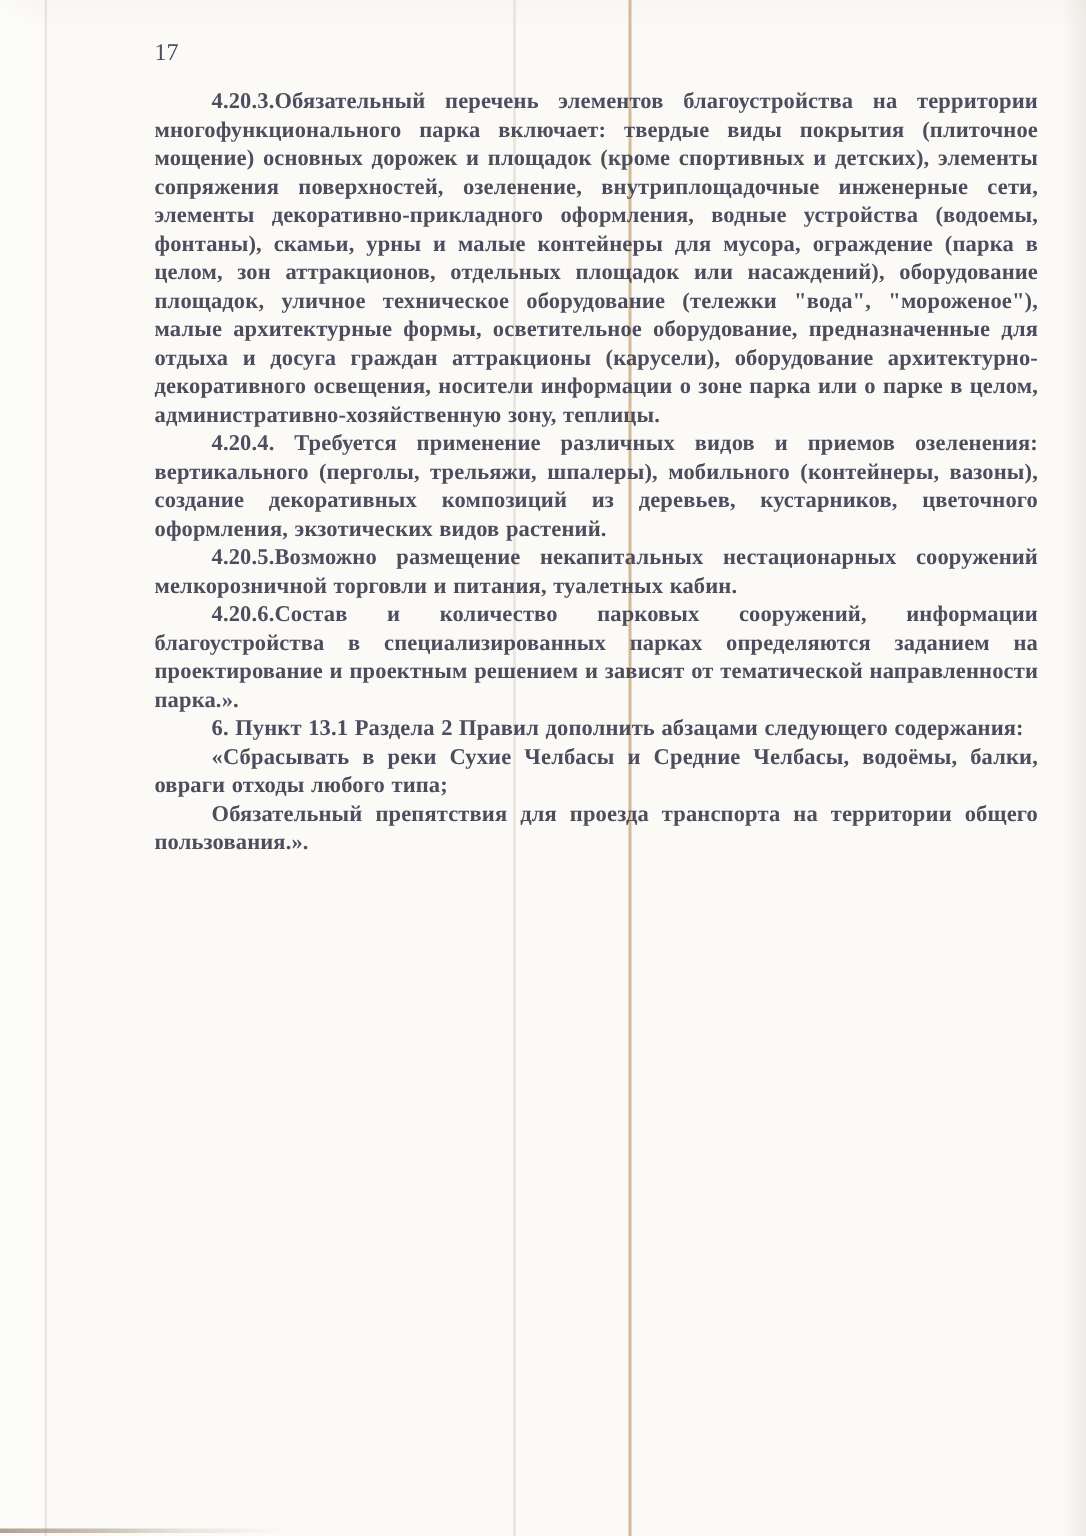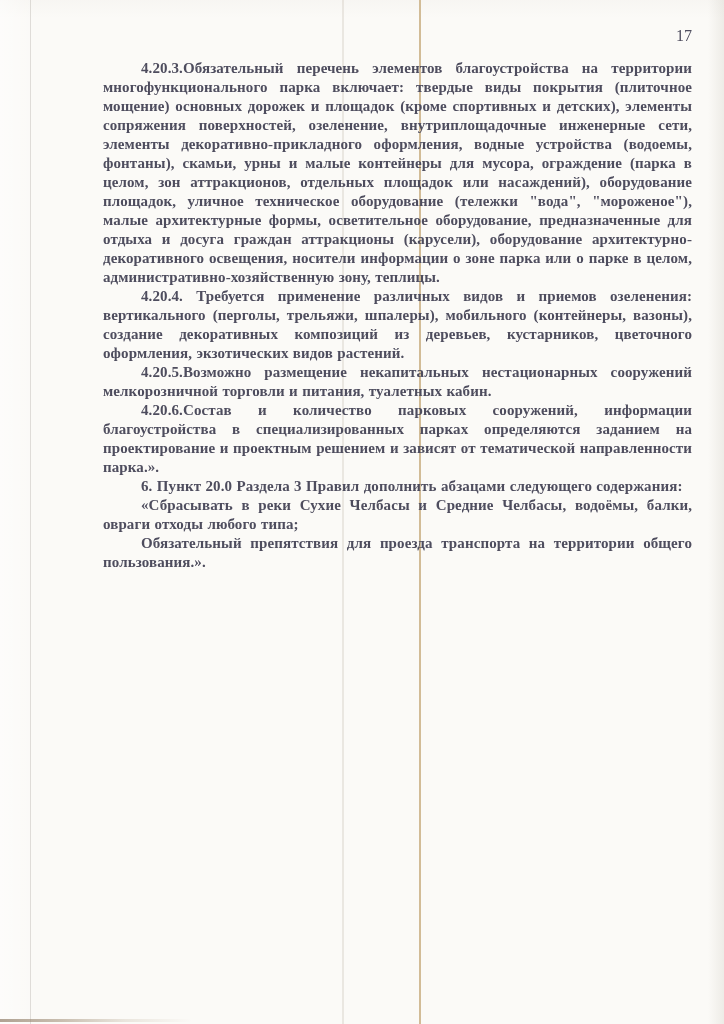--- a/index.html
+++ b/index.html
@@ -71,21 +71,21 @@
       rgba(150,132,112,0.75) 0%,
       rgba(168,150,128,0.6) 32%,
       rgba(195,182,162,0.3) 65%,
       rgba(210,200,185,0) 100%);
   }
   .page-number {
     position: absolute;
     top: 26px;
     left: 103px;
     width: 589px;
-    text-align: right;
+    text-align: left;
     font-size: 16px;
     line-height: 19px;
     color: #4e4d5e;
   }
   .text-block {
     position: absolute;
     left: 103px;
     top: 59px;
     width: 589px;
   }
@@ -112,16 +112,16 @@
 <div class="right-edge-shade"></div>
 <div class="bottom-left-line"></div>
 
 <div class="page-number">17</div>
 
 <div class="text-block">
   <p>4.20.3.Обязательный перечень элементов благоустройства на территории многофункционального парка включает: твердые виды покрытия (плиточное мощение) основных дорожек и площадок (кроме спортивных и детских), элементы сопряжения поверхностей, озеленение, внутриплощадочные инженерные сети, элементы декоративно-прикладного оформления, водные устройства (водоемы, фонтаны), скамьи, урны и малые контейнеры для мусора, ограждение (парка в целом, зон аттракционов, отдельных площадок или насаждений), оборудование площадок, уличное техническое оборудование (тележки "вода", "мороженое"), малые архитектурные формы, осветительное оборудование, предназначенные для отдыха и досуга граждан аттракционы (карусели), оборудование архитектурно-декоративного освещения, носители информации о зоне парка или о парке в целом, административно-хозяйственную зону, теплицы.</p>
   <p>4.20.4. Требуется применение различных видов и приемов озеленения: вертикального (перголы, трельяжи, шпалеры), мобильного (контейнеры, вазоны), создание декоративных композиций из деревьев, кустарников, цветочного оформления, экзотических видов растений.</p>
   <p>4.20.5.Возможно размещение некапитальных нестационарных сооружений мелкорозничной торговли и питания, туалетных кабин.</p>
   <p>4.20.6.Состав и количество парковых сооружений, информации благоустройства в специализированных парках определяются заданием на проектирование и проектным решением и зависят от тематической направленности парка.».</p>
-  <p>6. Пункт 20.0 Раздела 3 Правил дополнить абзацами следующего содержания:</p>
+  <p>6. Пункт 13.1 Раздела 2 Правил дополнить абзацами следующего содержания:</p>
   <p>«Сбрасывать в реки Сухие Челбасы и Средние Челбасы, водоёмы, балки, овраги отходы любого типа;</p>
   <p>Обязательный препятствия для проезда транспорта на территории общего пользования.».</p>
 </div>
 
 </body></html>

